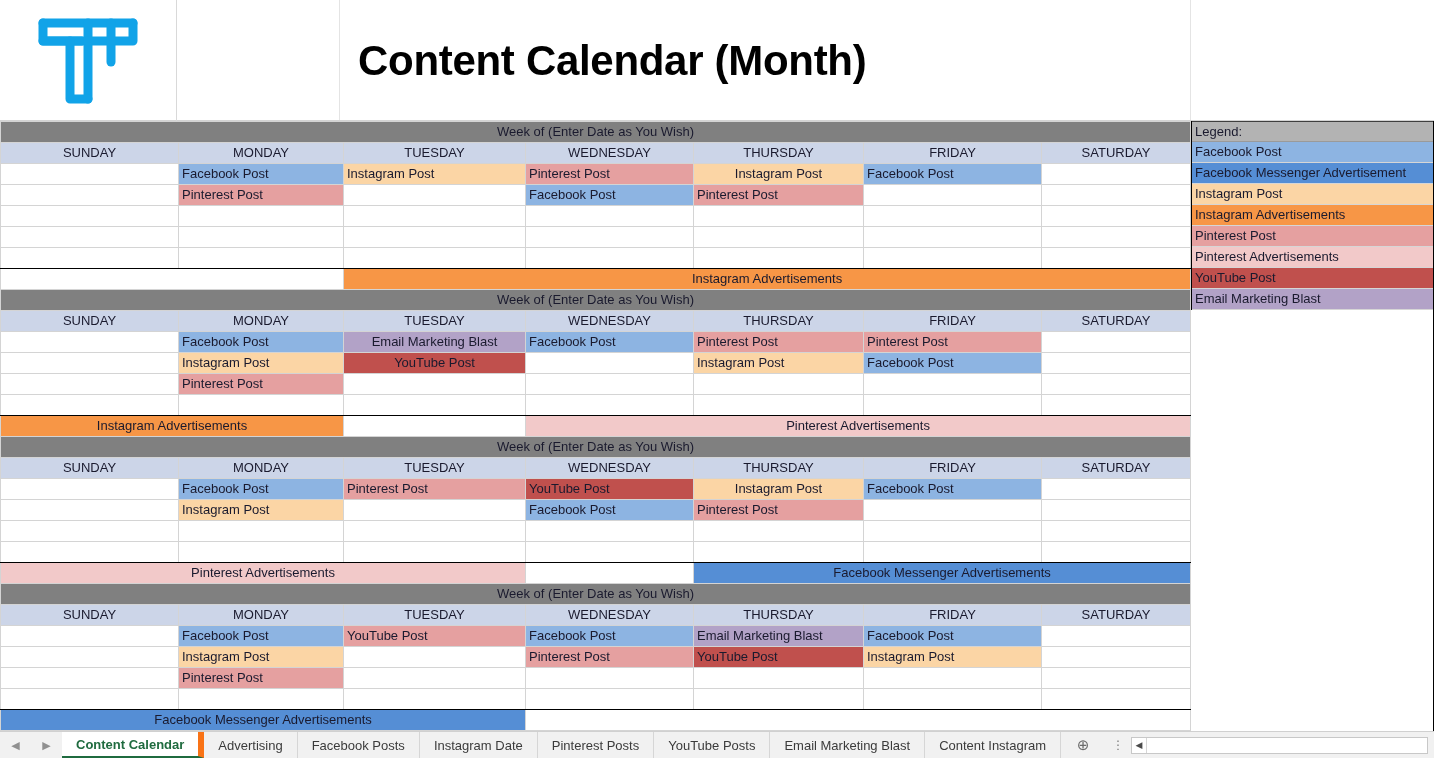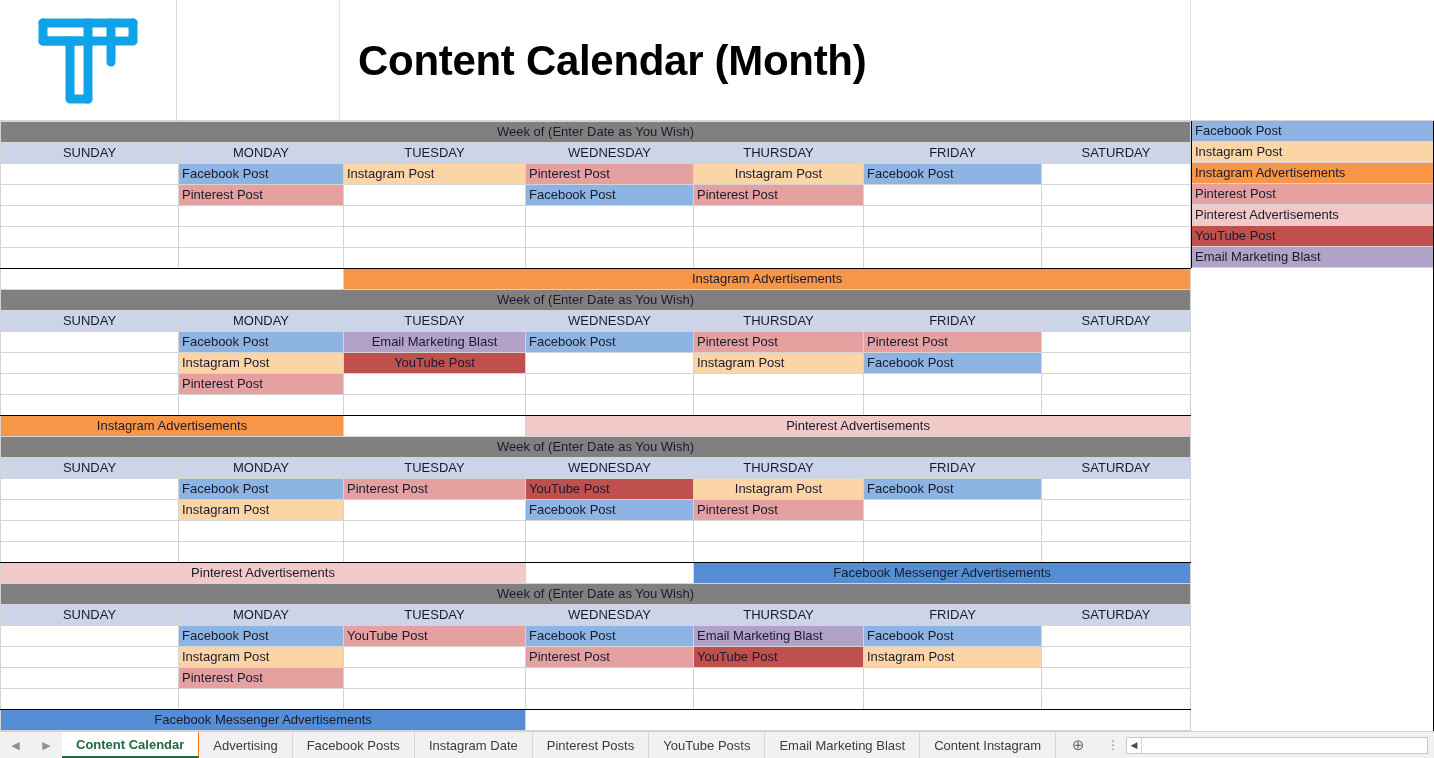--- a/index.html
+++ b/index.html
@@ -199,21 +199,21 @@
     color: #3b3b3b;
     background: #f1f1f1;
     border-right: 1px solid #d6d6d6;
     white-space: nowrap;
   }
   .tab.active {
     background: #ffffff;
     color: #1f6b3f;
     font-weight: bold;
     border-bottom: 2px solid #1f6b3f;
-    border-right: 1px solid #f97316;
+    border-right: 6px solid #f97316;
   }
   .addsheet {
     display: flex; align-items: center; justify-content: center;
     width: 44px;
     color: #6b6b6b;
     font-size: 15px;
   }
   .tab-dots {
     display: flex; align-items: center; justify-content: center;
     width: 26px; color: #7a7a7a; font-size: 12px; letter-spacing: 0;
@@ -504,22 +504,24 @@
             <td class="adbar" colspan="3" style="background: rgb(85, 142, 213);">Facebook Messenger Advertisements</td>
             <td class="adbar" colspan="4" style="background: rgb(255, 255, 255);"></td>
           </tr>
           <tr>
             <td class="weekof" colspan="7">Week of (Enter Date as You Wish)</td>
           </tr>
         </tbody>
     </table>
 
     <div class="legend">
+      <div class="legend-row hdr">Legend:</div>
       <div id="legend-items">
           <div class="legend-row" style="background: rgb(141, 180, 226);">Facebook Post</div>
+          <div class="legend-row" style="background: rgb(85, 142, 213);">Facebook Messenger Advertisement</div>
           <div class="legend-row" style="background: rgb(251, 213, 165);">Instagram Post</div>
           <div class="legend-row" style="background: rgb(247, 150, 70);">Instagram Advertisements</div>
           <div class="legend-row" style="background: rgb(229, 160, 160);">Pinterest Post</div>
           <div class="legend-row" style="background: rgb(242, 201, 201);">Pinterest Advertisements</div>
           <div class="legend-row" style="background: rgb(192, 80, 77);">YouTube Post</div>
           <div class="legend-row" style="background: rgb(178, 162, 199);">Email Marketing Blast</div>
         </div>
     </div>
   </div>
   <div class="right-edge"></div>

